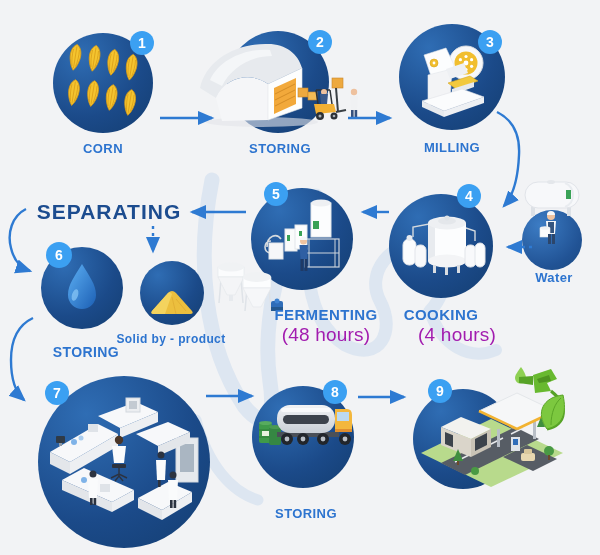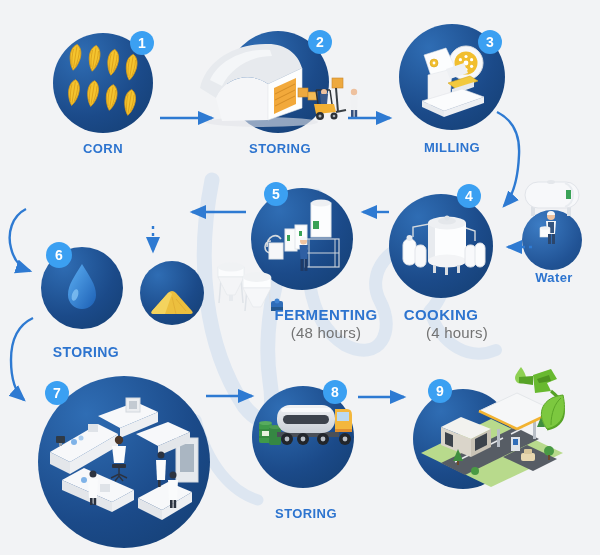--- a/index.html
+++ b/index.html
@@ -8,21 +8,21 @@
     overflow:hidden;font-family:"Liberation Sans",sans-serif;
   }
   .circle{position:absolute;border-radius:50%;z-index:1;
     background:radial-gradient(120% 120% at 28% 22%, #2f6db4 0%, #1b4a89 52%, #113968 100%);}
   .circle.light{background:radial-gradient(120% 120% at 30% 25%, #3c7cc4 0%, #215395 58%, #184474 100%);}
   .badge{position:absolute;width:24px;height:24px;border-radius:50%;background:#3ba0f2;
     color:#fff;font-weight:bold;font-size:14px;display:flex;align-items:center;justify-content:center;z-index:6;}
   .lbl{position:absolute;transform:translateX(-50%);color:#2d74cf;font-weight:bold;
     font-size:13px;letter-spacing:.4px;white-space:nowrap;text-align:center;z-index:6;}
   .lbl.big{font-size:15px;}
-  .lbl.sub{color:#737373;font-weight:normal;font-size:15px;letter-spacing:.2px;}
+  .lbl.sub{color:#a21caf;font-weight:normal;font-size:19px;letter-spacing:.2px;}
   .lbl.small{font-size:12px;}
   .heading{position:absolute;transform:translateX(-50%);color:#1c4c8f;font-weight:bold;
     font-size:21px;letter-spacing:1px;white-space:nowrap;z-index:6;}
   svg.illus{position:absolute;z-index:2;overflow:visible;}
   #watermark{position:absolute;inset:0;z-index:0;}
   #arrows{position:absolute;inset:0;z-index:3;pointer-events:none;}
   .arrow{stroke:#2e7ad2;stroke-width:2.4;fill:none;}
   .arrow.dash{stroke-dasharray:3 4;}
 </style>
 </head>
@@ -362,17 +362,19 @@
   <div class="badge" style="left:323px;top:380px;">8</div>
   <div class="badge" style="left:428px;top:379px;">9</div>
 
   <div class="lbl" style="left:103px;top:141px;">CORN</div>
   <div class="lbl" style="left:280px;top:141px;">STORING</div>
   <div class="lbl" style="left:452px;top:140px;">MILLING</div>
   <div class="lbl big" style="left:441px;top:306px;">COOKING</div>
   <div class="lbl sub" style="left:457px;top:324px;">(4 hours)</div>
   <div class="lbl big" style="left:326px;top:306px;">FERMENTING</div>
   <div class="lbl sub" style="left:326px;top:324px;">(48 hours)</div>
+  <div class="heading" style="left:109px;top:200px;">SEPARATING</div>
   <div class="lbl" style="left:86px;top:344px;font-size:14px;">STORING</div>
+  <div class="lbl small" style="left:171px;top:332px;">Solid by - product</div>
   <div class="lbl" style="left:554px;top:270px;">Water</div>
   <div class="lbl" style="left:306px;top:506px;">STORING</div>
 
 </div>
 
 </body></html>

